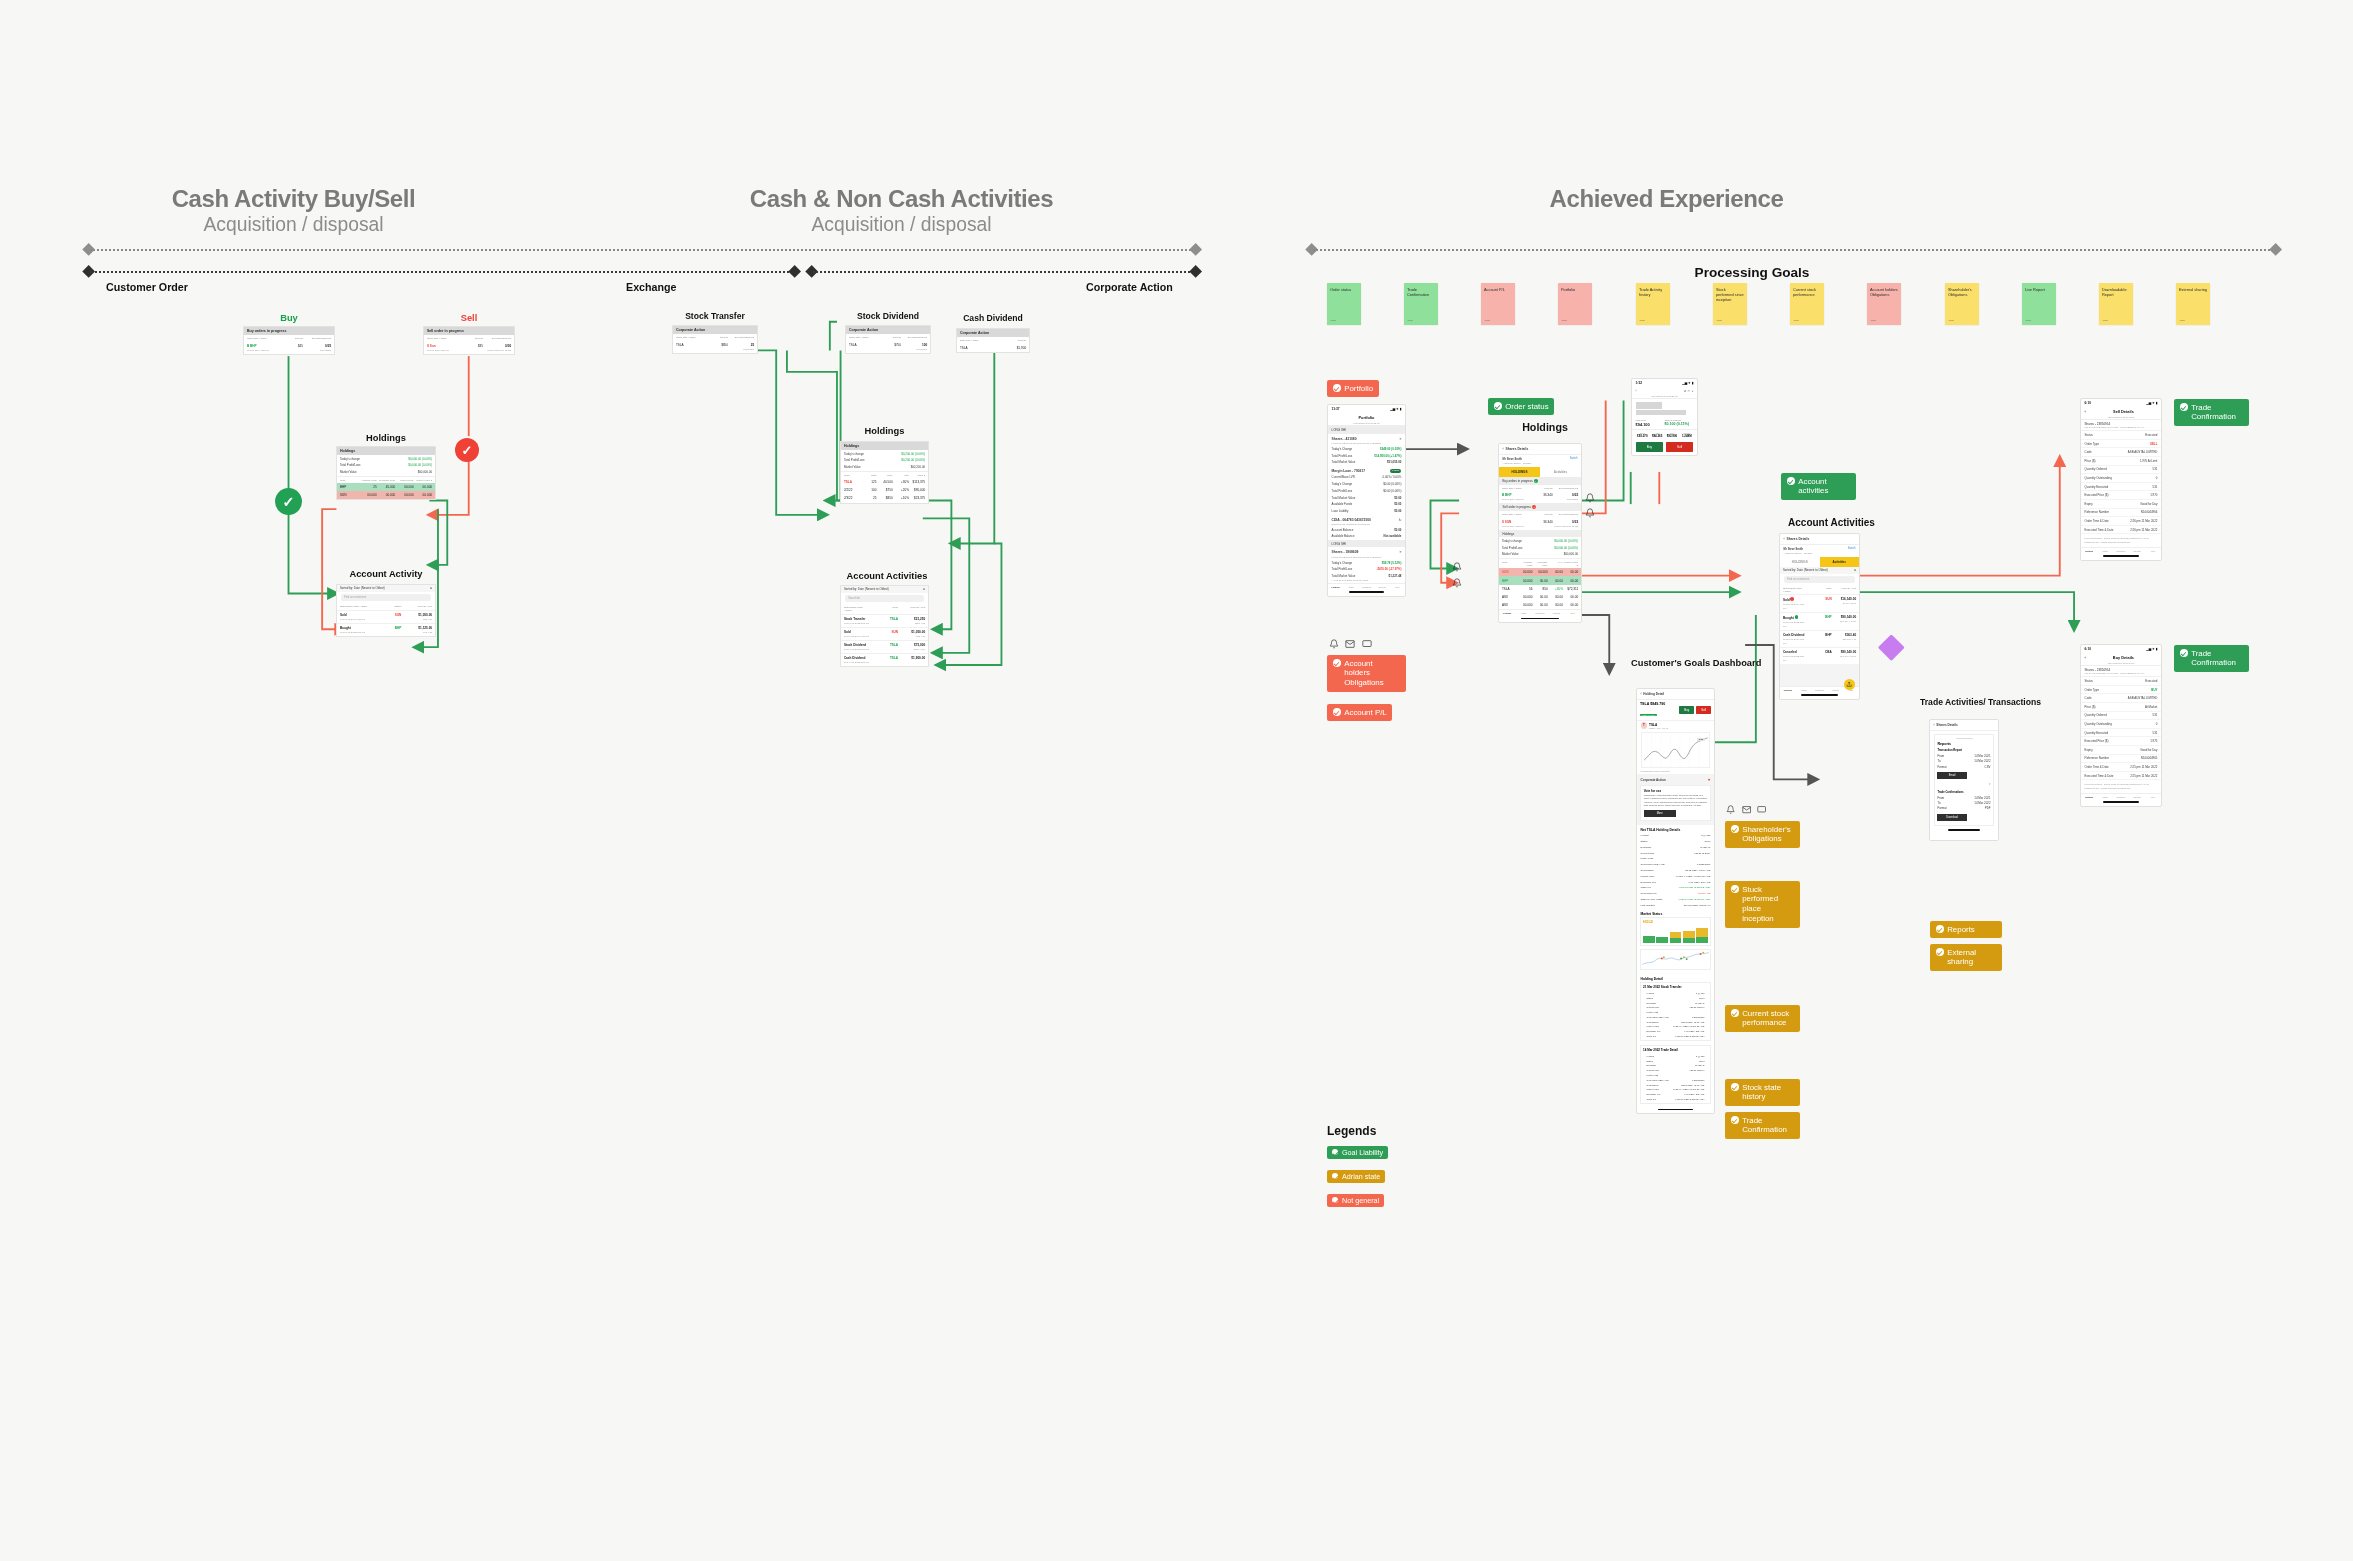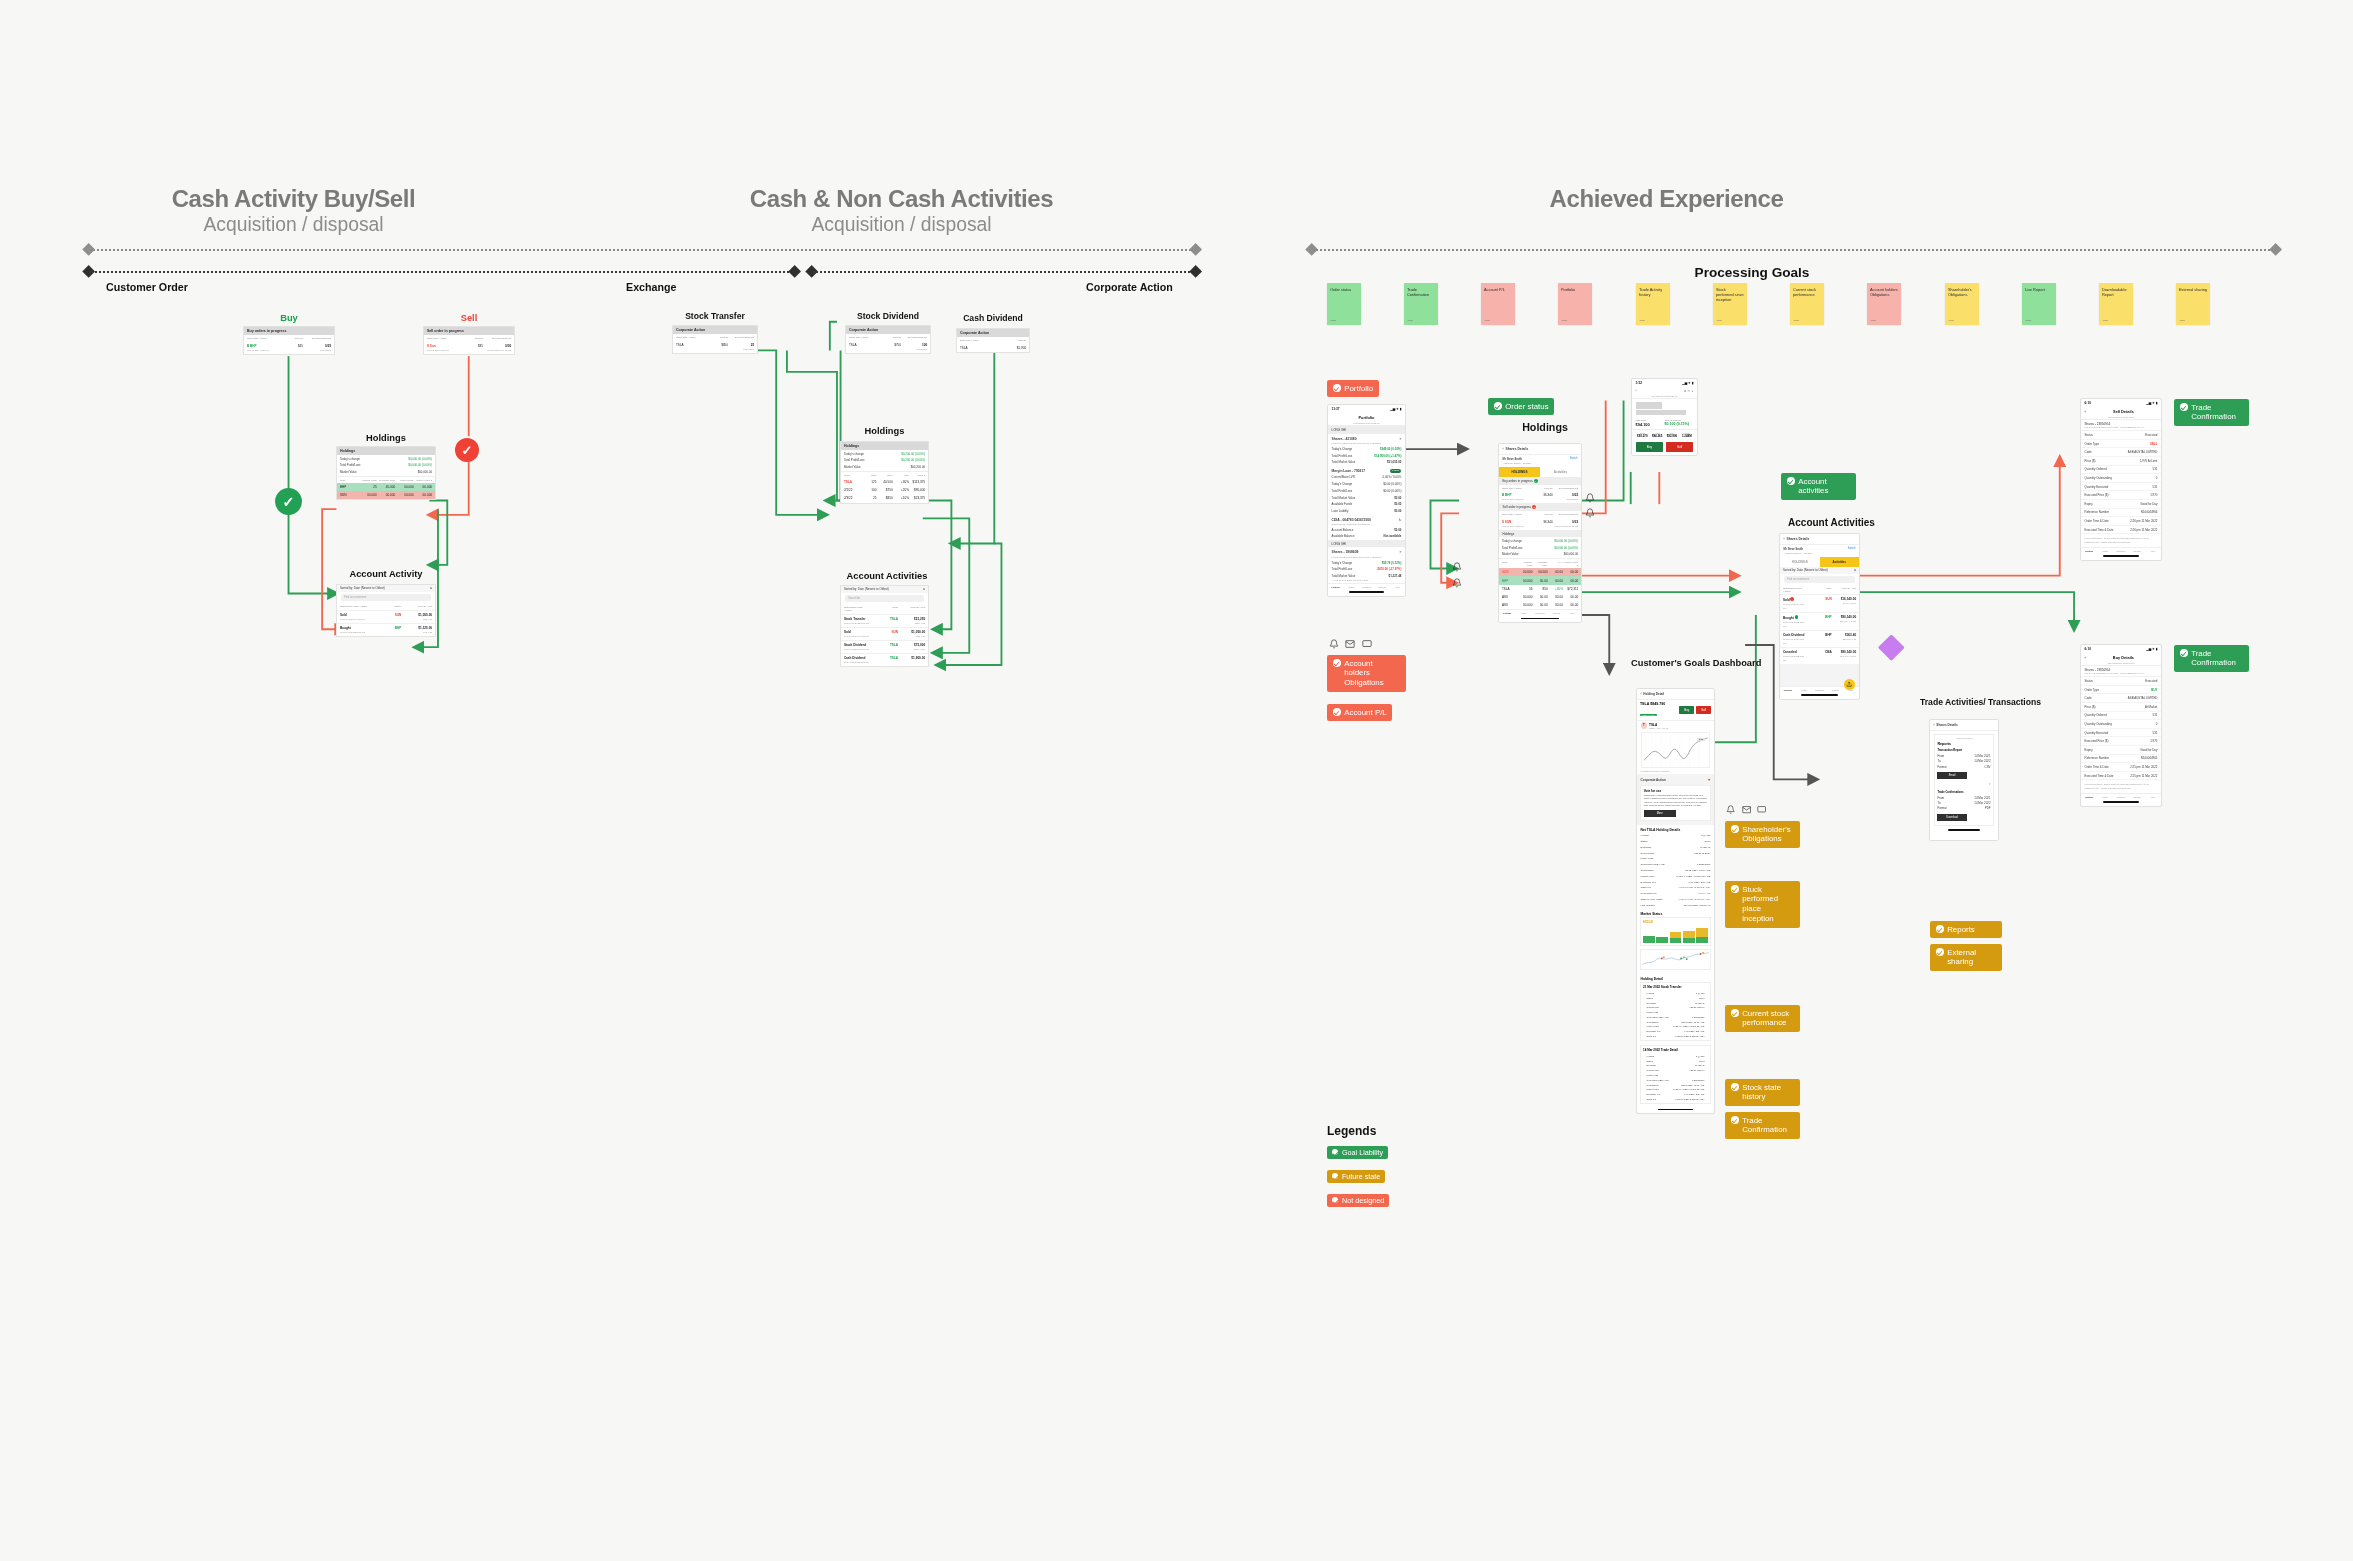--- a/index.html
+++ b/index.html
@@ -1295,21 +1295,21 @@
     <div class="ph-home"></div>
   </div>
 
   <div class="legend-title" style="left:1327px;top:1124px;">Legends</div>
   <div class="badge green" style="left:1327px;top:1146px;padding:2.1px 5px;font-size:7.2px;">
     <span class="chk" style="width:6.4px;height:6.4px;"></span>
       <span>Goal Liability</span>
   </div>
   <div class="badge orange" style="left:1327px;top:1170px;padding:2.1px 5px;font-size:7.2px;">
     <span class="chk" style="width:6.4px;height:6.4px;"></span>
-      <span>Future state</span>
+      <span>Adrian state</span>
   </div>
   <div class="badge red" style="left:1327px;top:1194px;padding:2.1px 5px;font-size:7.2px;">
     <span class="chk" style="width:6.4px;height:6.4px;"></span>
-      <span>Not designed</span>
+      <span>Not general</span>
   </div>
 
 </div>
 
 
 </body></html>

